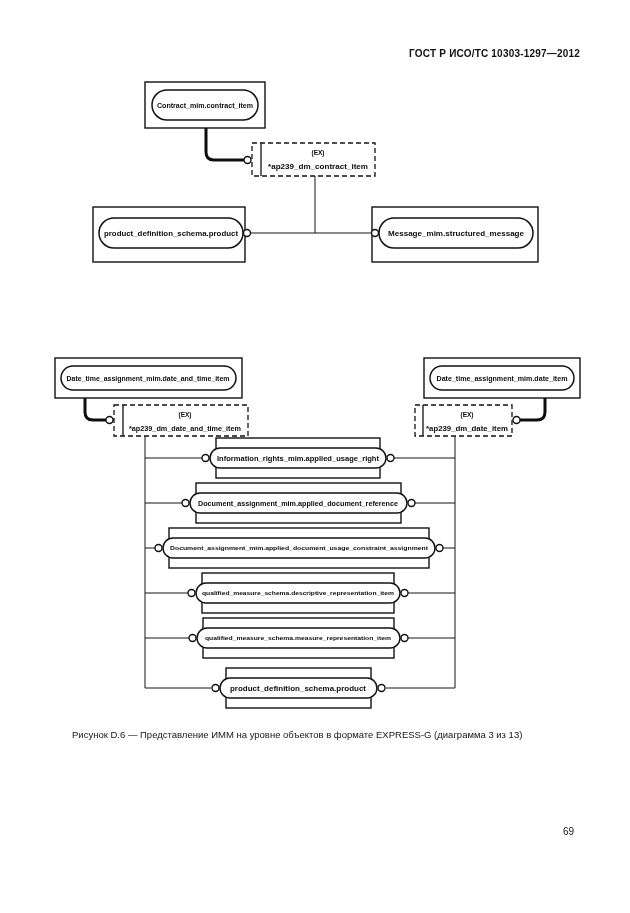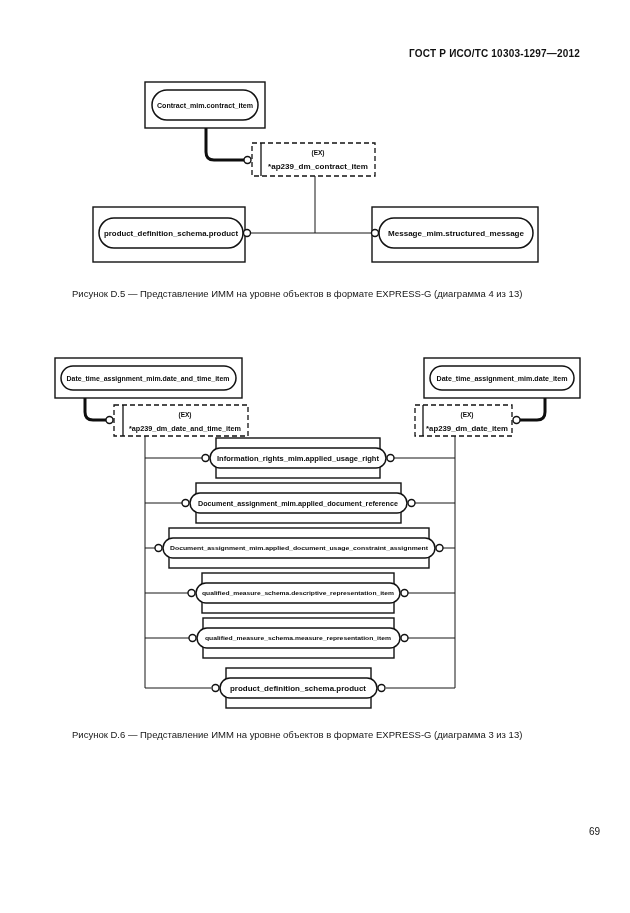--- a/index.html
+++ b/index.html
@@ -11,21 +11,21 @@
   .doc-header{
     position:absolute;top:48px;right:50px;
     font-size:10px;font-weight:bold;letter-spacing:.2px;color:#111;
   }
   .fig-caption{
     position:absolute;left:72px;font-size:9.5px;color:#161616;white-space:nowrap;
   }
   .cap-d5{top:288px;}
   .cap-d6{top:729px;}
   .page-number{
-    position:absolute;left:589px;top:826px;font-size:10px;color:#161616;
+    position:absolute;left:563px;top:826px;font-size:10px;color:#161616;
   }
   svg{position:absolute;overflow:visible;}
   .svg-d5{left:85px;top:75px;}
   .svg-d6{left:40px;top:350px;}
   .box{fill:none;stroke:#121212;stroke-width:1.4;}
   .capsule{fill:#fff;stroke:#121212;stroke-width:1.5;}
   .dashedbox{fill:none;stroke:#121212;stroke-width:1.3;stroke-dasharray:5 3;}
   .innerbar{stroke:#121212;stroke-width:1.3;}
   .wire{stroke:#161616;stroke-width:1;fill:none;}
   .thickwire{stroke:#0e0e0e;stroke-width:3;fill:none;}
@@ -70,21 +70,20 @@
     </g>
 
     <g>
       <rect class="box" x="287" y="132" width="166" height="55"></rect>
       <circle class="port" cx="290" cy="158" r="3.5"></circle>
       <rect class="capsule" x="294" y="143" width="154" height="30" rx="15"></rect>
       <text class="t7" x="371" y="158" text-anchor="middle" dominant-baseline="central" textLength="136" lengthAdjust="spacingAndGlyphs">Message_mim.structured_message</text>
     </g>
   </svg>
 
-  <div class="fig-caption cap-d5">Рисунок  D.5 — Представление ИММ на уровне объектов в формате EXPRESS-G (диаграмма 4 из 13)</div>
 
   <svg class="svg-d6" width="555" height="370" viewBox="0 0 555 370">
 
     <path class="thickwire" d="M45,48 V62 Q45,70 53,70 H66"></path>
     <path class="thickwire" d="M505,48 V62 Q505,70 497,70 H480"></path>
 
     <path class="wire" d="M105,86 V338 H171"></path>
     <path class="wire" d="M415,86 V338 H346"></path>
     <path class="wire" d="M105,108 H165"></path>
     <path class="wire" d="M105,153 H145"></path>

